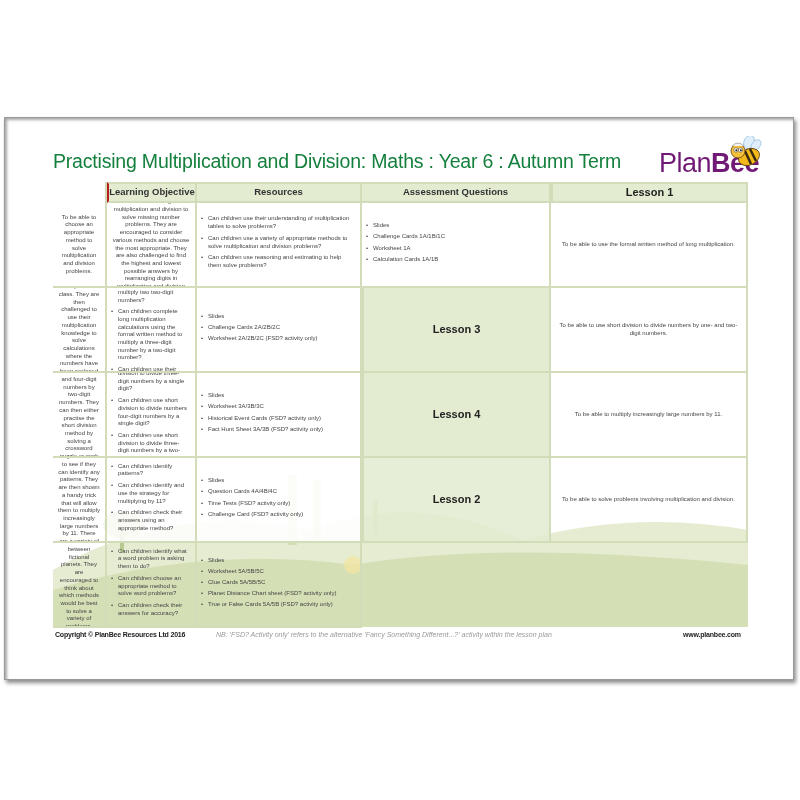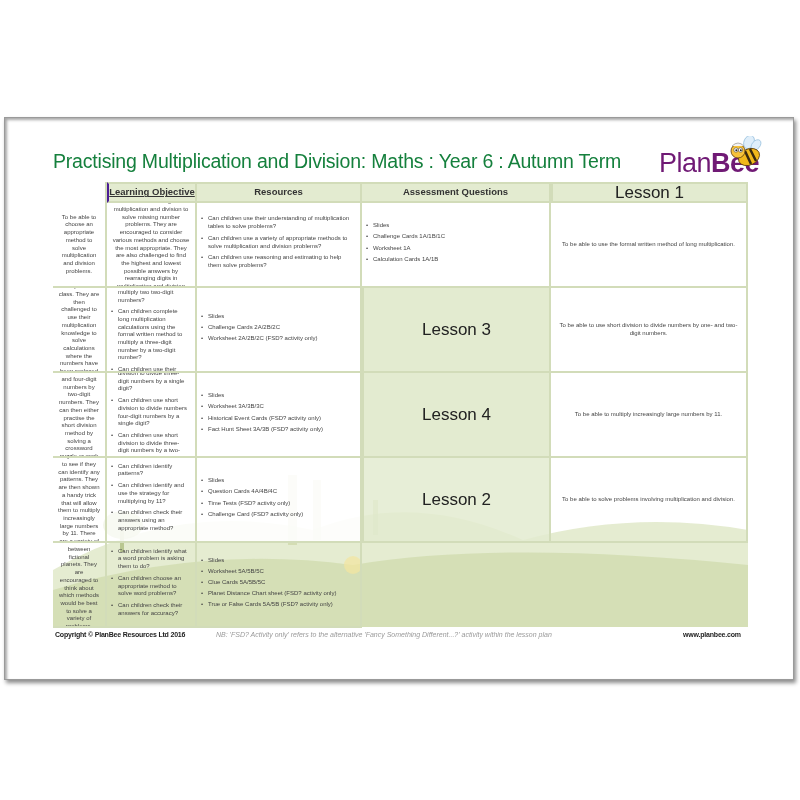--- a/index.html
+++ b/index.html
@@ -25,23 +25,23 @@
     grid-template-columns: 54px 90px 165px 189px 197px;
     grid-template-rows: 21px 85px 85px 85px 85px 85px;
   }
   .cell {
     border-right:2px solid #d2dcb9; border-bottom:2px solid #d2dcb9;
     box-sizing:border-box; position:relative; overflow:hidden;
     display:flex; align-items:center;
     font-size:6px; color:#444; line-height:1.28;
   }
   .hdr { background:#e3ebd0; justify-content:center; font-weight:bold; font-size:9.5px; color:#333; border-top:2px solid #d2dcb9; }
-  .hdr.first { border-left:2px solid #4c1d95;text-decoration:underline; }
+  .hdr.first { border-left:2px solid #b91c1c; }
   .corner { background:transparent; border:none; border-right:2px solid #d2dcb9; }
-  .lesson { background:#e3ebd0; justify-content:center; font-weight:normal; font-size:17px; color:#222; border-left:2px solid #d2dcb9; }
+  .lesson { background:#e3ebd0; justify-content:center; font-weight:bold; font-size:11px; color:#222; border-left:2px solid #d2dcb9; }
   .obj { justify-content:center; text-align:center; padding:0 6px; background:#fff; }
   .ovr { justify-content:center; text-align:center; padding:0 5px; background:#fff; }
   .aq { padding:0 6px 0 4px; background:#fff; }
   .res { padding:0 4px; background:#fff; }
   ul { list-style:none; margin:0; padding:0; }
   li { position:relative; padding-left:7px; margin:0 0 4px 0; }
   li::before { content:"•"; position:absolute; left:0; top:0; }
   .res li { margin-bottom:3.5px; }
 
   .scene { position:absolute; left:53px; top:470px; width:695px; height:157px; pointer-events:none; }

